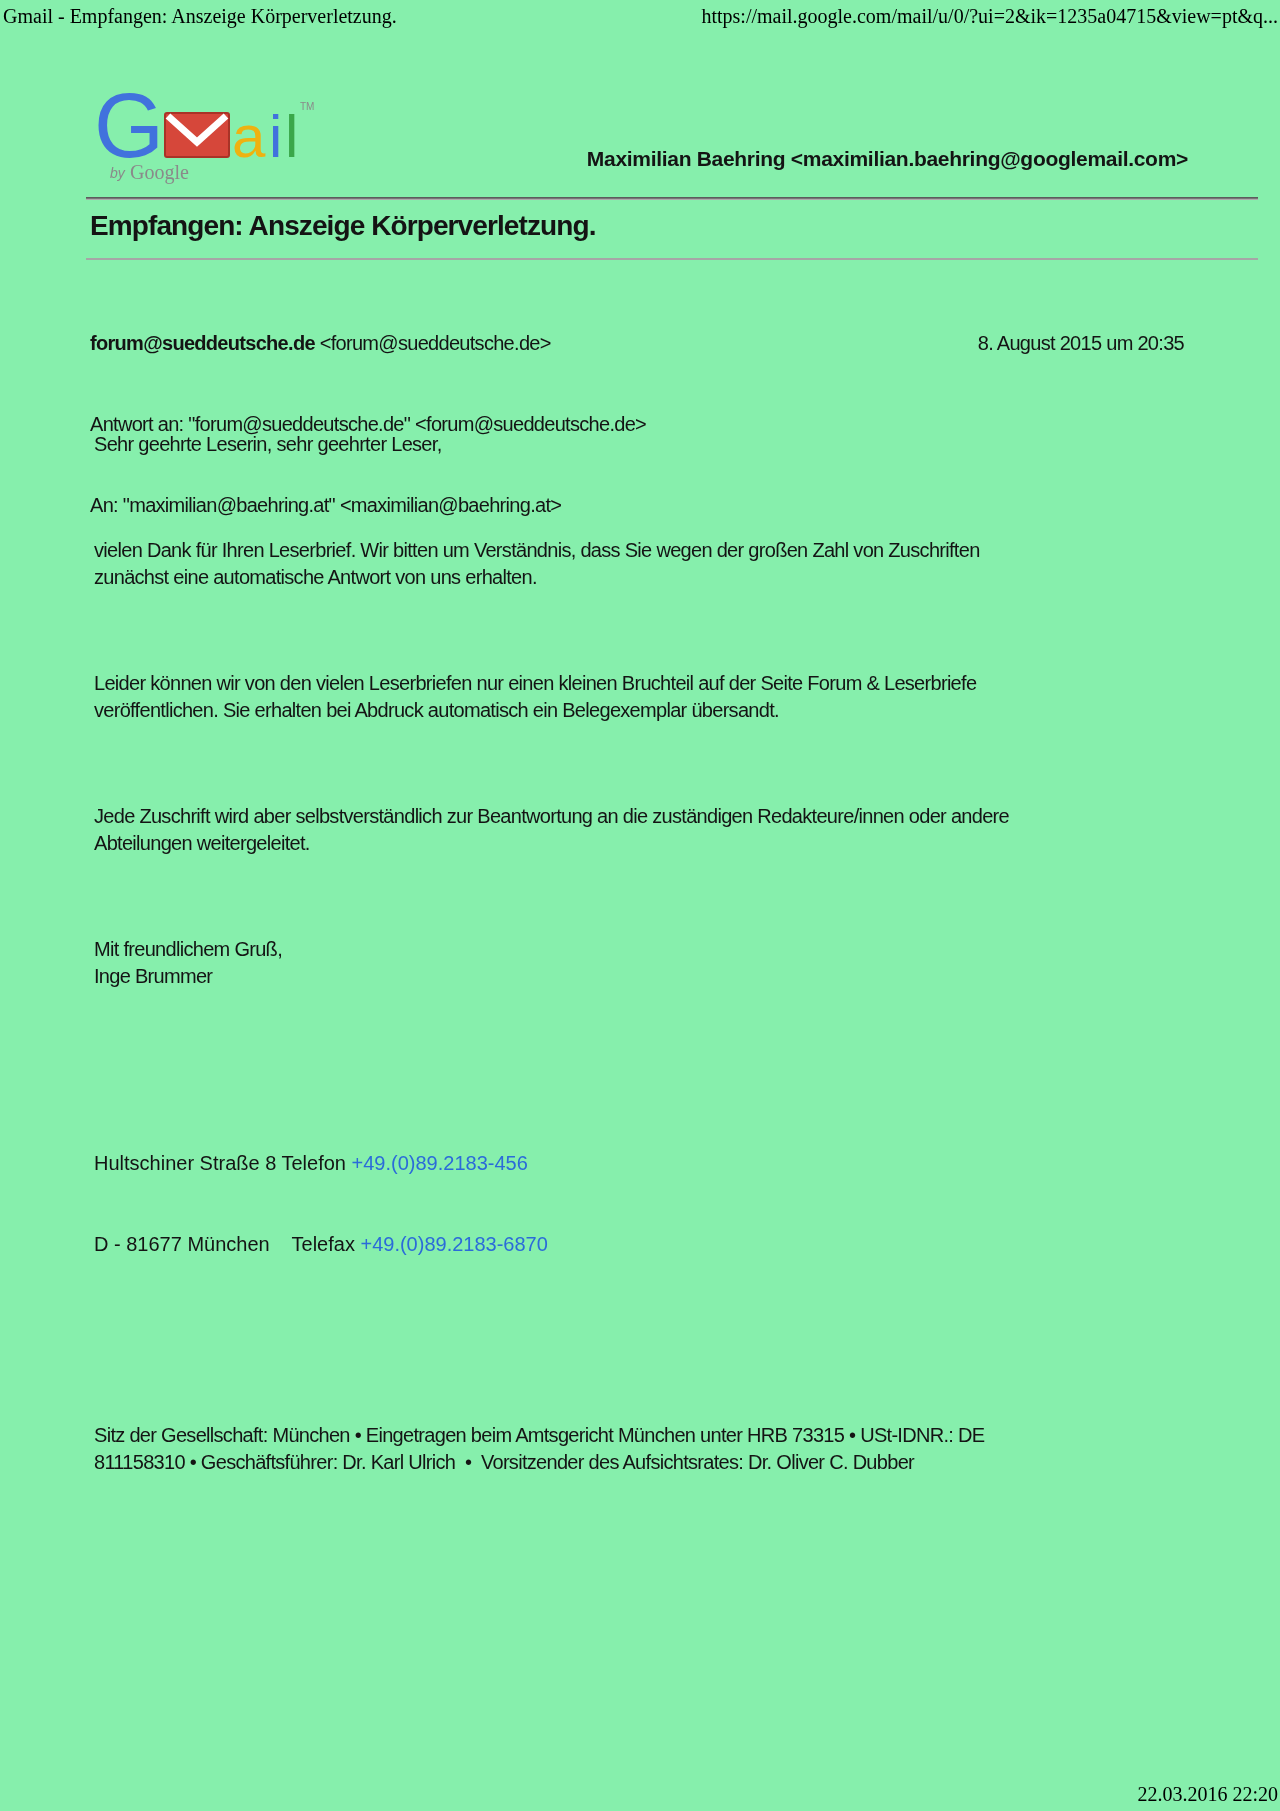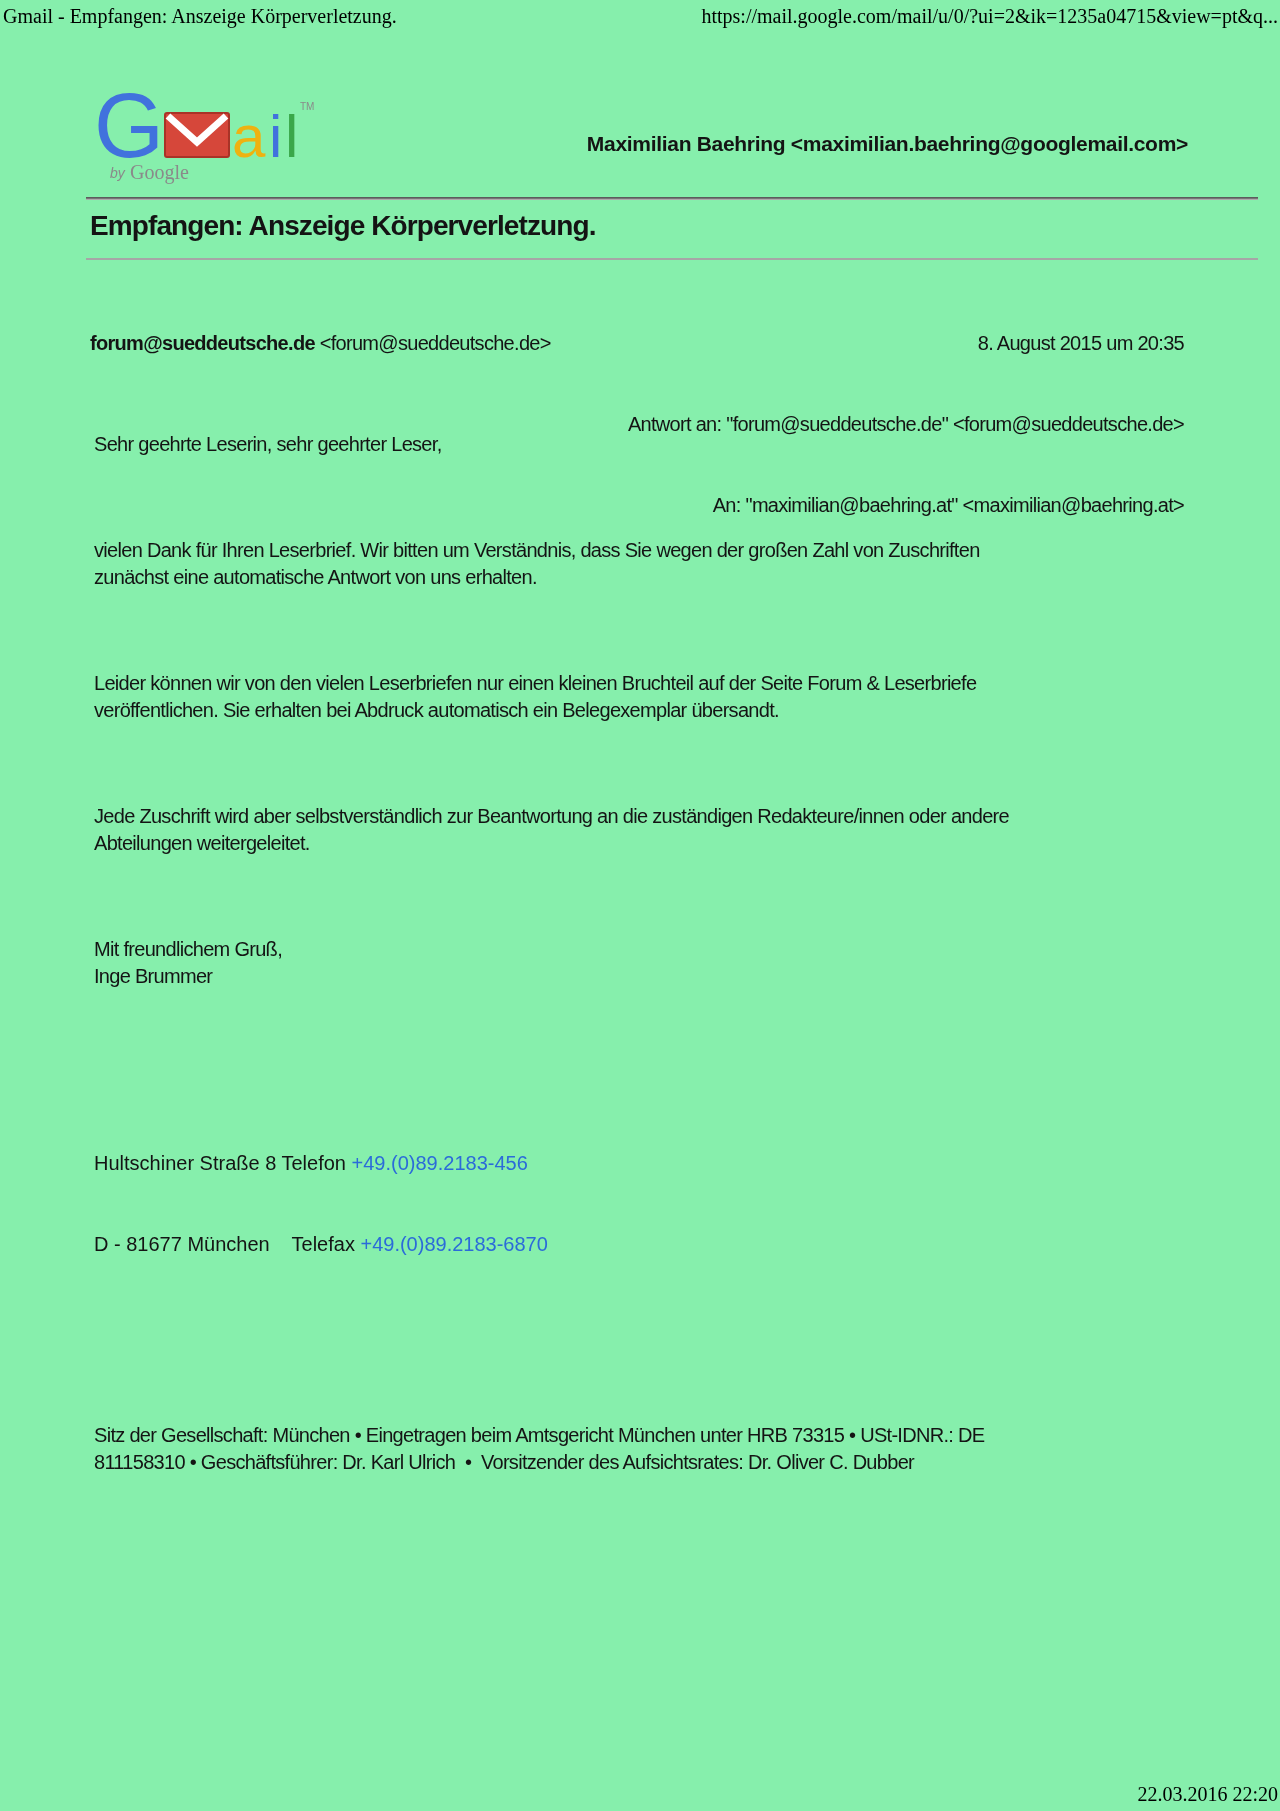--- a/index.html
+++ b/index.html
@@ -16,30 +16,30 @@
   .lg-g{font-size:90px;fill:var(--logo-blue);}
   .lg-a{font-size:60px;fill:var(--logo-yellow);}
   .lg-i{font-size:60px;fill:var(--logo-blue);}
   .lg-l{font-size:60px;fill:var(--logo-green);}
   .lg-tm{font-size:10px;fill:var(--logo-gray);}
   .lg-by{font-size:14px;font-style:italic;fill:var(--logo-gray);}
   .lg-google{font-size:20px;font-family:"Liberation Serif",serif;fill:var(--logo-gray);}
   .env-rect{fill:var(--logo-red);stroke:var(--logo-red-dark);stroke-width:2;}
   .env-flap{fill:none;stroke:#ffffff;stroke-width:7;}
 
-  .account{position:absolute;top:132px;right:92px;font-size:21px;font-weight:700;letter-spacing:-0.3px;}
+  .account{position:absolute;top:147px;right:92px;font-size:21px;font-weight:700;letter-spacing:-0.3px;}
 
   .rule{position:absolute;left:86px;width:1172px;}
   .rule-dark{top:197px;height:3px;background:linear-gradient(180deg,#4f4f4f 0%,#7a7a7a 55%,#c9c9c9 100%);}
   .rule-light{top:258px;height:2px;background:#a6a6a6;}
 
   .subject{position:absolute;left:90px;top:210px;margin:0;font-size:28px;font-weight:700;letter-spacing:-0.9px;}
 
   .meta{position:absolute;left:90px;top:276px;width:1094px;font-size:20px;line-height:27px;
-        letter-spacing:-0.7px;white-space:pre-wrap;text-align:right;}
+        letter-spacing:-0.7px;white-space:pre-wrap;}
   .meta-row{display:flex;justify-content:space-between;}
   .meta b{font-weight:700;}
 
   .mailbody{position:absolute;left:94px;top:377px;width:1160px;font-size:20px;line-height:27px;
             letter-spacing:-0.7px;white-space:pre-wrap;}
   .mailbody p{margin:0 0 25px 0;}
   .contact{letter-spacing:0;}
   .contact div{min-height:27px;}
   .link{color:var(--link);text-decoration:none;cursor:pointer;}
   .legal{margin-top:29px;}

